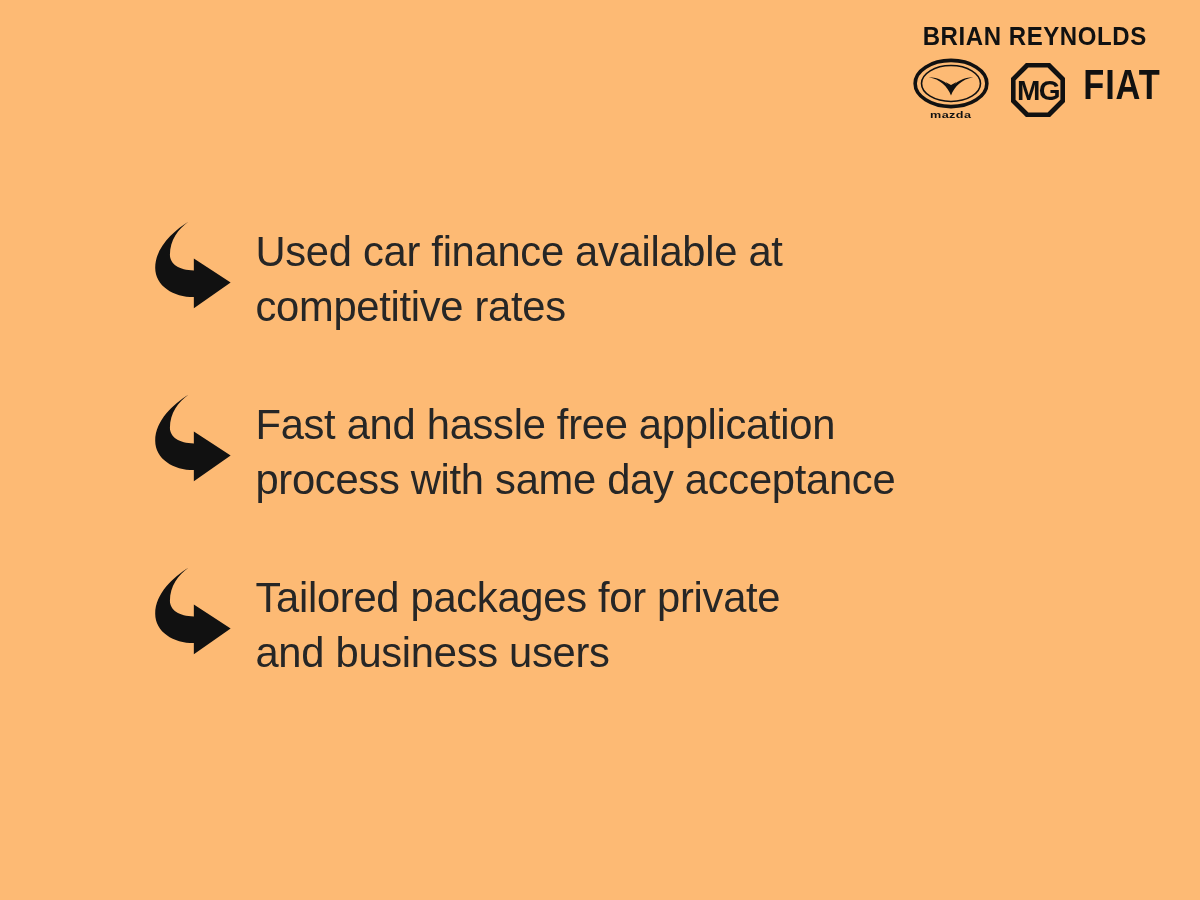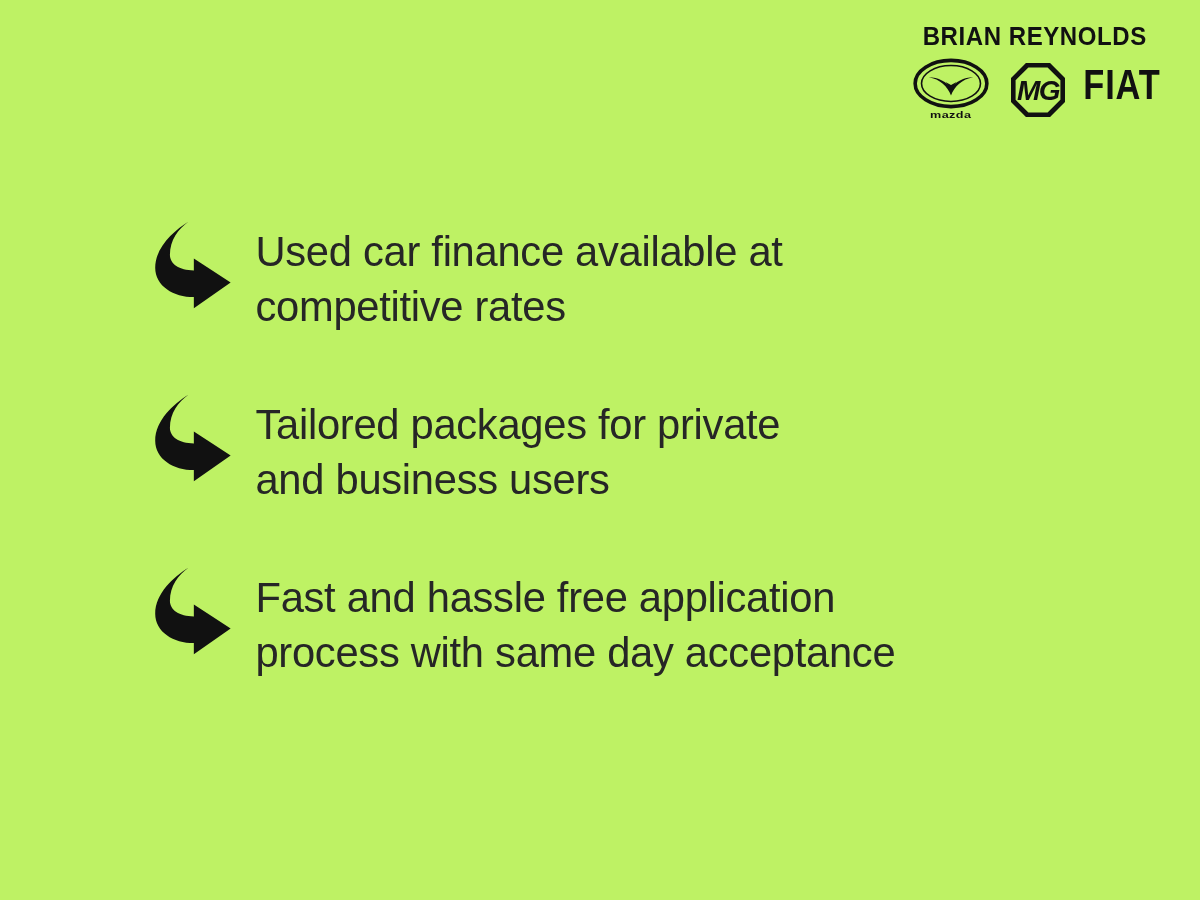--- a/index.html
+++ b/index.html
@@ -11,21 +11,21 @@
     height: 900px;
     background: #ffffff;
     font-family: "Liberation Sans", sans-serif;
     overflow: hidden;
     position: relative;
   }
 
   #slide {
     position: absolute;
     inset: 0;
-    background: #bef264;
+    background: #fdba74;
   }
 
   
   #brand-block {
     position: absolute;
     top: 24px;
     left: 900px;
     width: 270px;
     display: flex;
     flex-direction: column;
@@ -52,21 +52,21 @@
     gap: 14px;
   }
 
   .logo-cell {
     display: flex;
     flex-direction: column;
     align-items: center;
   }
 
   .mazda-cell { width: 84px; text-align: right; }
-  .mg-cell    { width: 62px; padding-top: 5px; font-style: italic; }
+  .mg-cell    { width: 62px; padding-top: 5px; }
   .fiat-cell  { width: 78px; padding-top: 6px; justify-content: flex-end; }
 
   .mazda-wordmark {
     margin-top: 1px;
     font-weight: bold;
     font-size: 12px;
     letter-spacing: 0.4px;
     color: #111111;
     transform: scaleX(1.05) scaleY(0.82);
     transform-origin: center top;
@@ -189,36 +189,36 @@
                    C 30 14, 10 32, 10 54
                    C 10 74, 30 86, 52 86
                    L 52 98
                    L 92 70
                    L 52 44
                    L 52 57
                    C 36 57, 26 50, 26 40
                    C 26 24, 35 12, 46 4 Z" fill="#111111"></path>
         </svg>
       </span>
-      <span class="bullet-text">Tailored packages for private
-and business users</span>
+      <span class="bullet-text">Fast and hassle free application
+process with same day acceptance</span>
     </div>
 
     <div class="bullet-row">
       <span class="bullet-icon">
         <svg viewBox="0 0 100 100" aria-hidden="true">
           <path d="M46 4
                    C 30 14, 10 32, 10 54
                    C 10 74, 30 86, 52 86
                    L 52 98
                    L 92 70
                    L 52 44
                    L 52 57
                    C 36 57, 26 50, 26 40
                    C 26 24, 35 12, 46 4 Z" fill="#111111"></path>
         </svg>
       </span>
-      <span class="bullet-text">Fast and hassle free application
-process with same day acceptance</span>
+      <span class="bullet-text">Tailored packages for private
+and business users</span>
     </div>
 
   </div>
 </div>
 
 </body></html>

